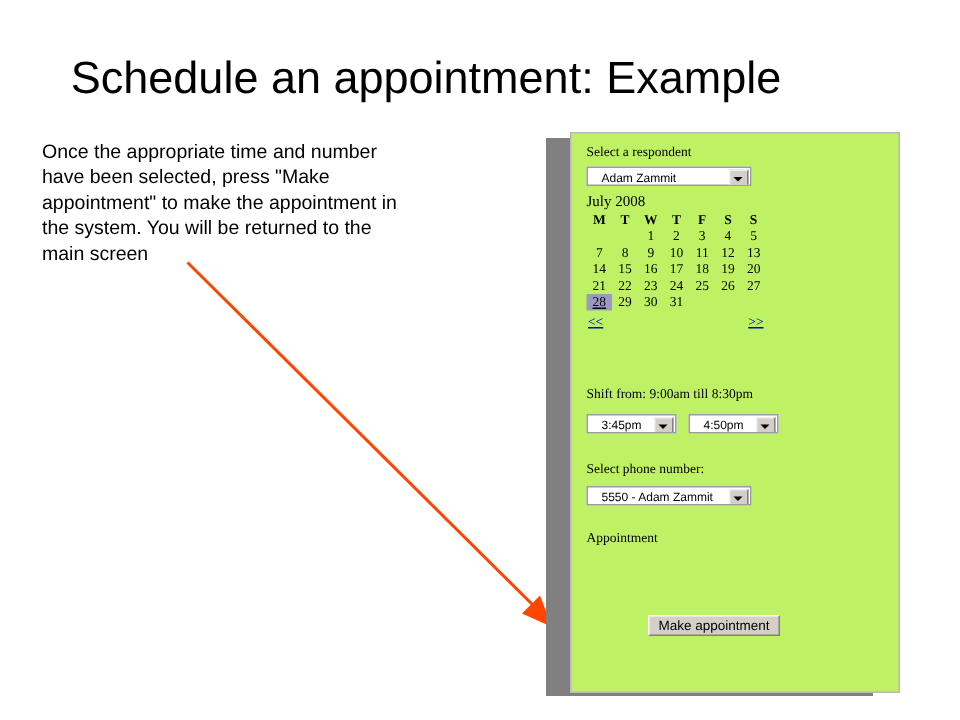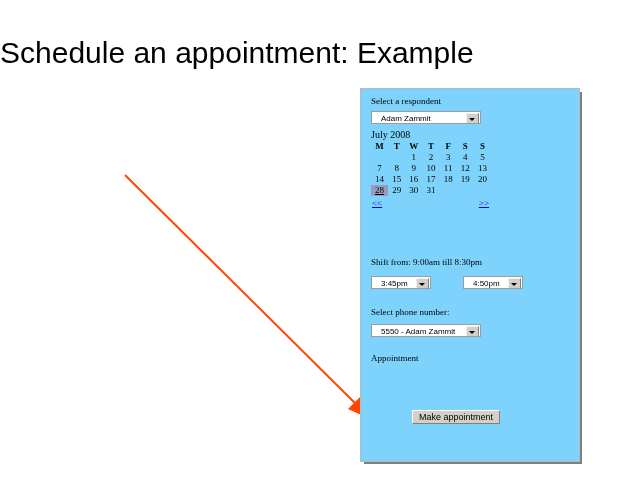--- a/index.html
+++ b/index.html
@@ -17,21 +17,21 @@
   #slide {
     position: absolute;
     left: 0; top: 0;
     width: 640px; height: 480px;
   }
   #title {
     position: absolute;
     left: 0;
     top: 36px;
     width: 568px;
-    text-align: left;
+    text-align: center;
     font-size: 30px;
     color: #000000;
     font-family: "Liberation Sans", sans-serif;
     letter-spacing: 0px;
     white-space: nowrap;
   }
   #caption {
     position: absolute;
     left: 28px;
     top: 92px;
@@ -53,25 +53,25 @@
   #panel-shadow {
     position: absolute;
     left: 364px;
     top: 92px;
     width: 218px;
     height: 372px;
     background: #808080;
   }
   #panel {
     position: absolute;
-    left: 360px;
+    left: 380px;
     top: 88px;
     width: 218px;
     height: 372px;
-    background: #7dd3fc;
+    background: #bef264;
     border: 1px solid #b9b9b9;
     font-family: "Liberation Serif", serif;
     color: #000000;
     overflow: hidden;
   }
   .lbl {
     position: absolute;
     font-size: 9px;
     color: #000;
     white-space: nowrap;
@@ -185,20 +185,21 @@
     width: 190px;
   }
 </style>
 </head>
 <body>
 
 <div id="slide">
 
   <div id="title">Schedule an appointment: Example</div>
 
+  <div id="caption">Once the appropriate time and number have been selected, press "Make appointment" to make the appointment in the system. You will be returned to the main screen</div>
 
   <svg id="arrow" viewBox="0 0 270 260">
     <line x1="5" y1="5" x2="245" y2="243" stroke="#ff4500" stroke-width="2"></line>
     <polygon points="248,248 228,239 240,227" fill="#ff4500"></polygon>
   </svg>
 
   <div id="panel-shadow"></div>
 
   <div id="panel">
 
@@ -243,20 +244,29 @@
         <tr>
           <td>14</td>
           <td>15</td>
           <td>16</td>
           <td>17</td>
           <td>18</td>
           <td>19</td>
           <td>20</td>
         </tr>
         <tr>
+          <td>21</td>
+          <td>22</td>
+          <td>23</td>
+          <td>24</td>
+          <td>25</td>
+          <td>26</td>
+          <td>27</td>
+        </tr>
+        <tr>
           <td class="sel">28</td>
           <td>29</td>
           <td>30</td>
           <td>31</td>
           <td></td>
           <td></td>
           <td></td>
         </tr>
       </tbody>
         </table>
@@ -266,21 +276,21 @@
       </div>
     </div>
 
     <div class="lbl" style="left:10px; top:168px;">Shift from: 9:00am till 8:30pm</div>
 
     <div class="select-box" style="left:10px; top:187px; width:60px;">
       <span>3:45pm</span>
       <span class="arrowbtn"></span>
     </div>
 
-    <div class="select-box" style="left:78px; top:187px; width:60px;margin-left:24px;">
+    <div class="select-box" style="left:78px; top:187px; width:60px;">
       <span>4:50pm</span>
       <span class="arrowbtn"></span>
     </div>
 
     <div class="lbl" style="left:10px; top:218px;">Select phone number:</div>
 
     <div class="select-box" style="left:10px; top:235px; width:110px;">
       <span>5550 - Adam Zammit</span>
       <span class="arrowbtn"></span>
     </div>

